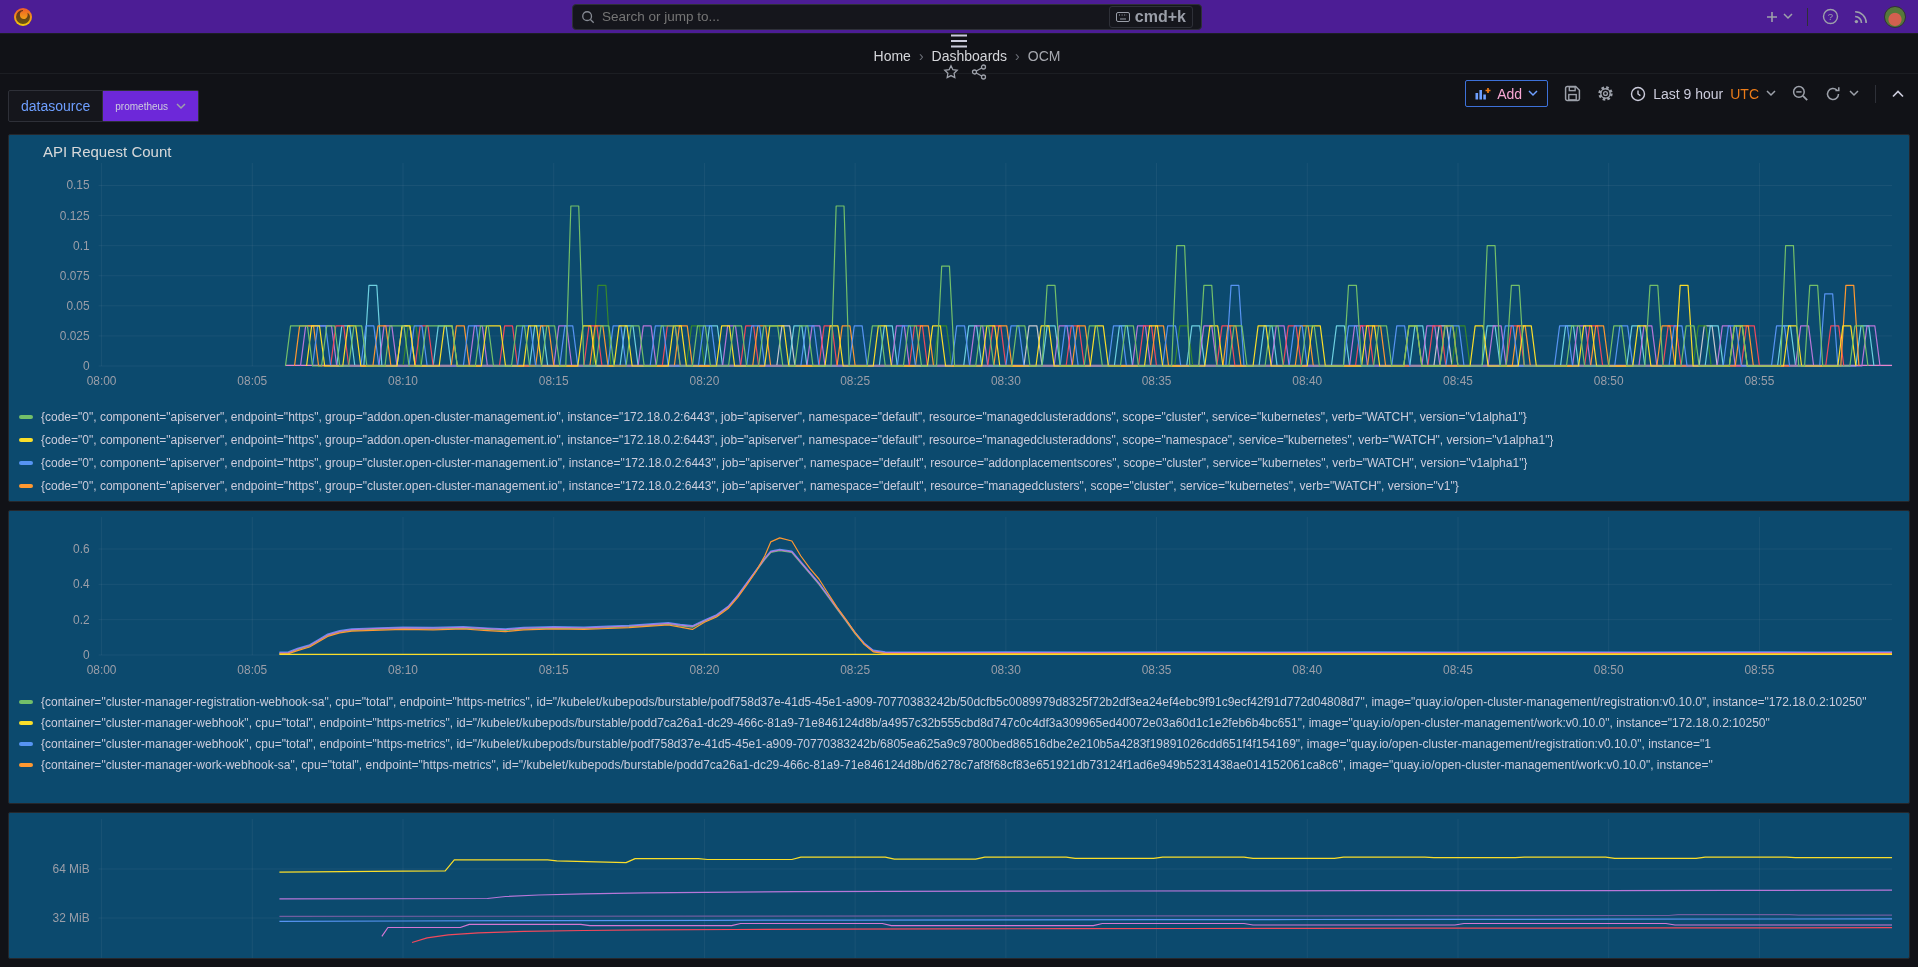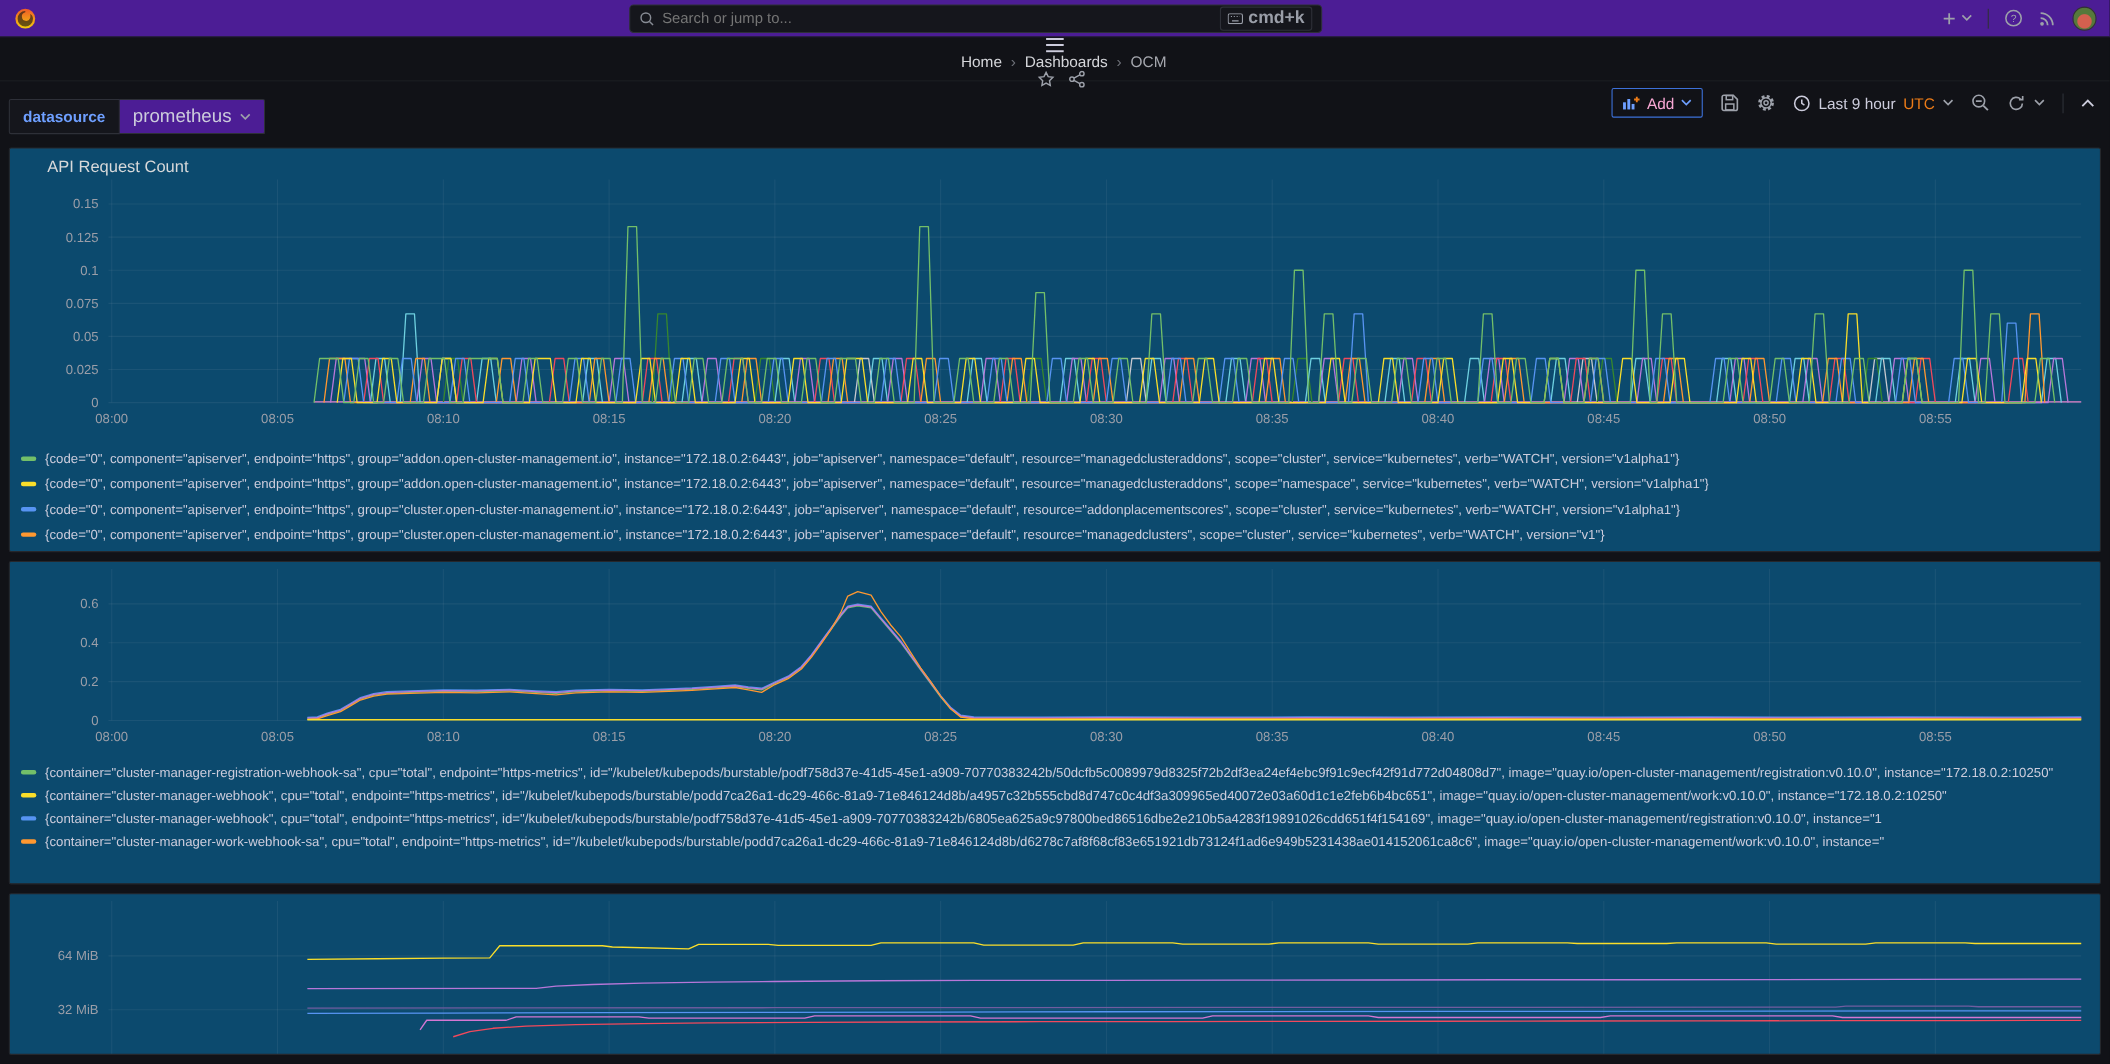--- a/index.html
+++ b/index.html
@@ -34,24 +34,24 @@
   .add-btn { display:flex; align-items:center; gap:6px; height:27px; padding:0 9px;
     border:1px solid #3d71d9; border-radius:2px; color:#f9a8d4; font-size:14px; font-weight:500; }
   .timepick { display:flex; align-items:center; gap:7px; font-size:14px; color:#ccccdc; }
   .utc { color:#eb7b18; }
 
   
   .content { padding:8px 8px 0 8px; height:893px; display:flex; flex-direction:column; }
   .var-row { display:flex; align-items:center; margin:8px 0 12px 0; height:32px; }
   .var-label { height:32px; display:flex; align-items:center; padding:0 12px;
     background:#15161c; border:1px solid #2e3038; border-radius:2px 0 0 2px;
-    color:#6e9fff; font-size:14px; font-weight:700; }
+    color:#6e9fff; font-size:14px; font-weight:400; }
   .var-value { height:32px; display:flex; align-items:center; gap:8px; padding:0 12px;
-    background:#4c1d95; border:1px solid #2e3038; border-left:none; border-radius:0 2px 2px 0;
-    color:#ccccdc; font-size:17px; margin-right:8px; }
+    background:#6d28d9; border:1px solid #2e3038; border-left:none; border-radius:0 2px 2px 0;
+    color:#ccccdc; font-size:10px; margin-right:8px; }
 
   .panel { background:#0c4a6e; border:1px solid #25272c; border-radius:2px;
     padding:6px 10px 4px 10px; margin-bottom:8px; overflow:hidden; }
   .panel-title { font-size:15px; font-weight:500; color:#d8d9da; line-height:22px; padding-left:24px; }
   #panel-0 { height:368px; } #panel-1 { height:294px; } #panel-2 { flex:1; }
   .chart { width:100%; }
   .grid { stroke:rgba(204,204,220,0.08); stroke-width:1; }
   .xlab { fill:#9b9ea8; font-size:12px; text-anchor:middle; font-family:inherit; }
   .ylab { fill:#9b9ea8; font-size:12px; text-anchor:end; font-family:inherit; }
   .legend { margin-top:2px; }

